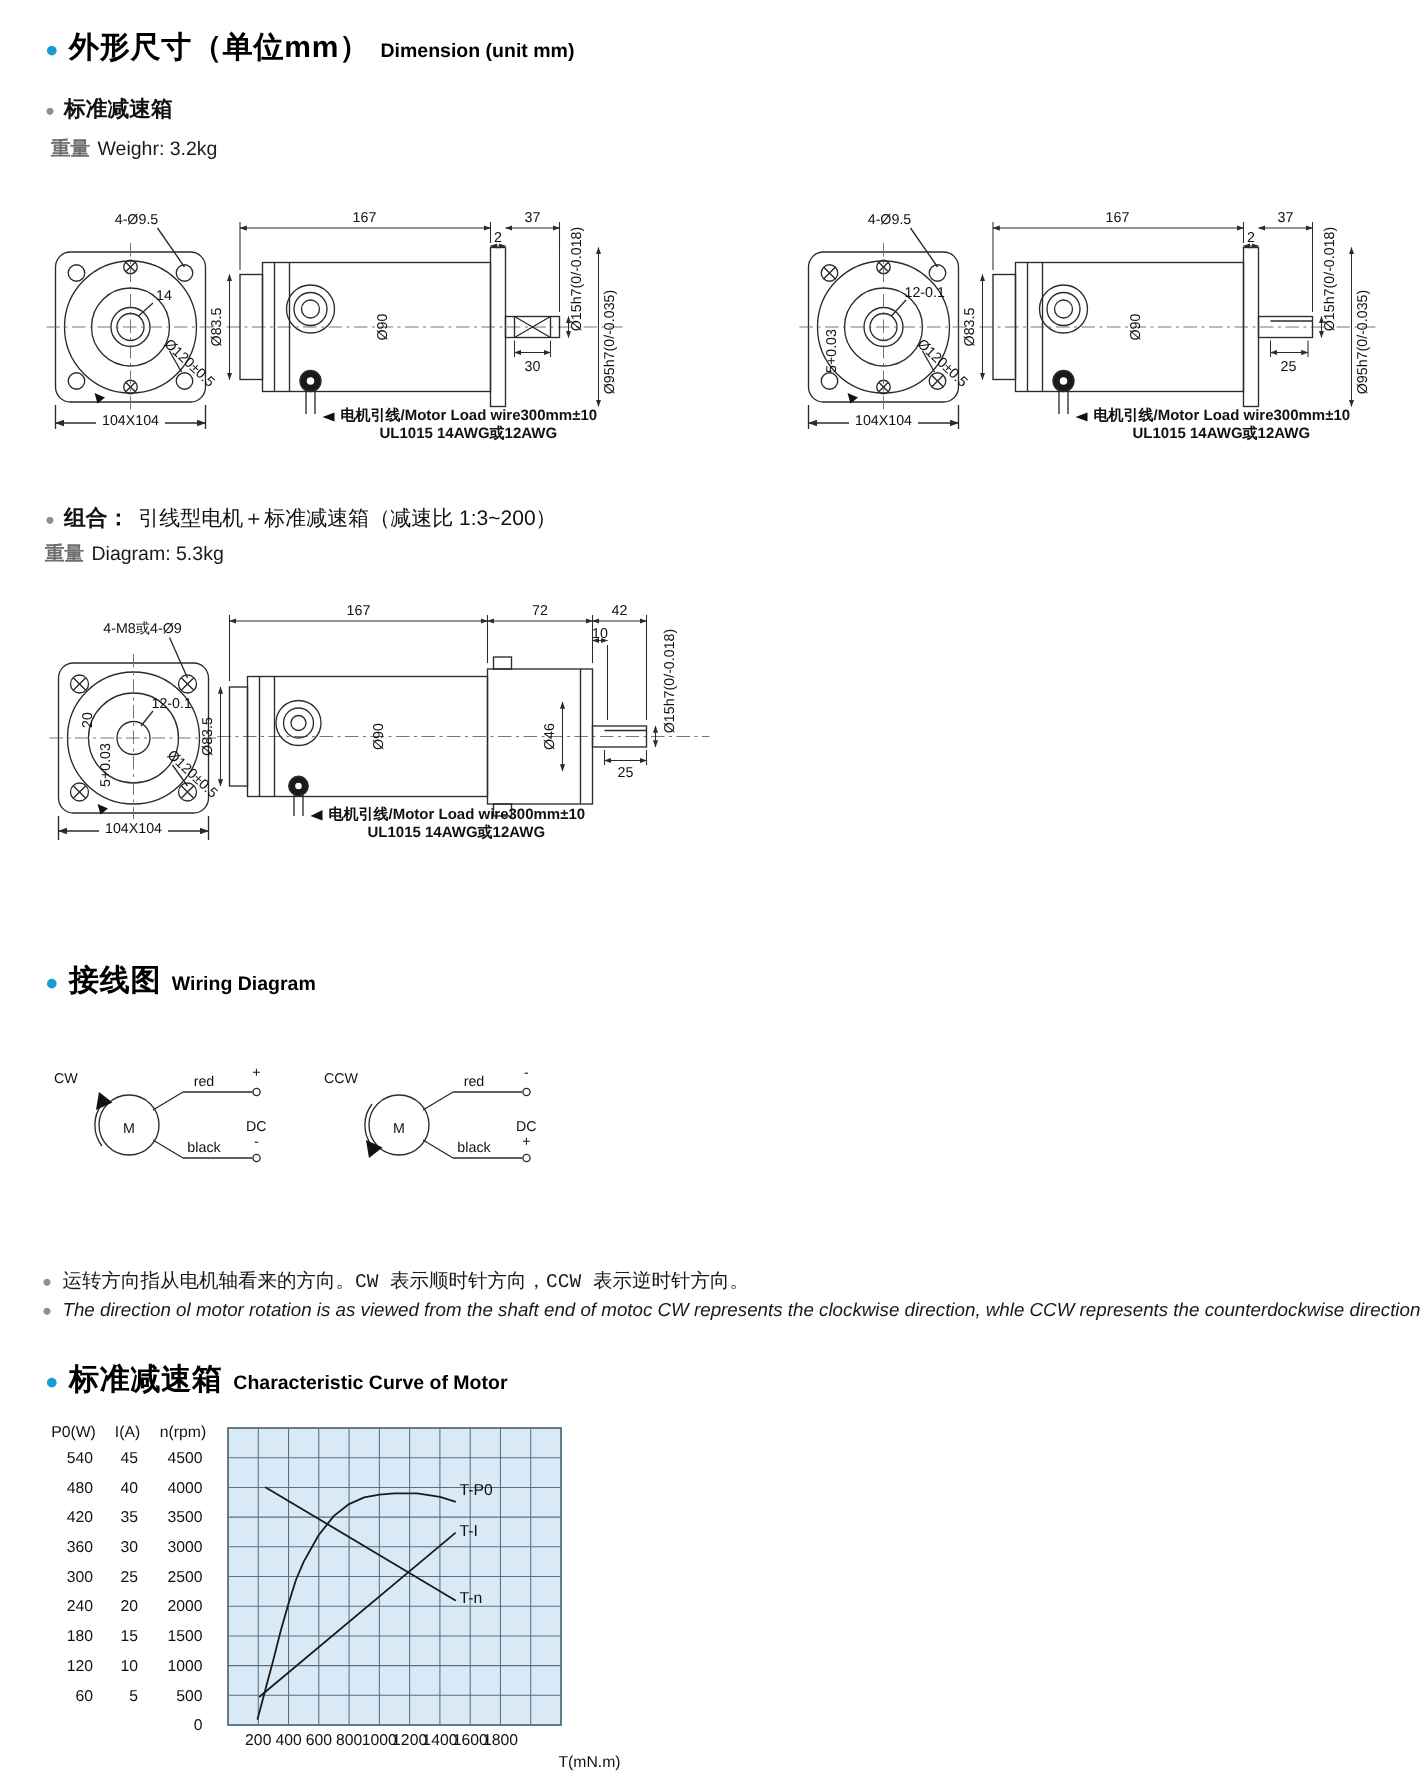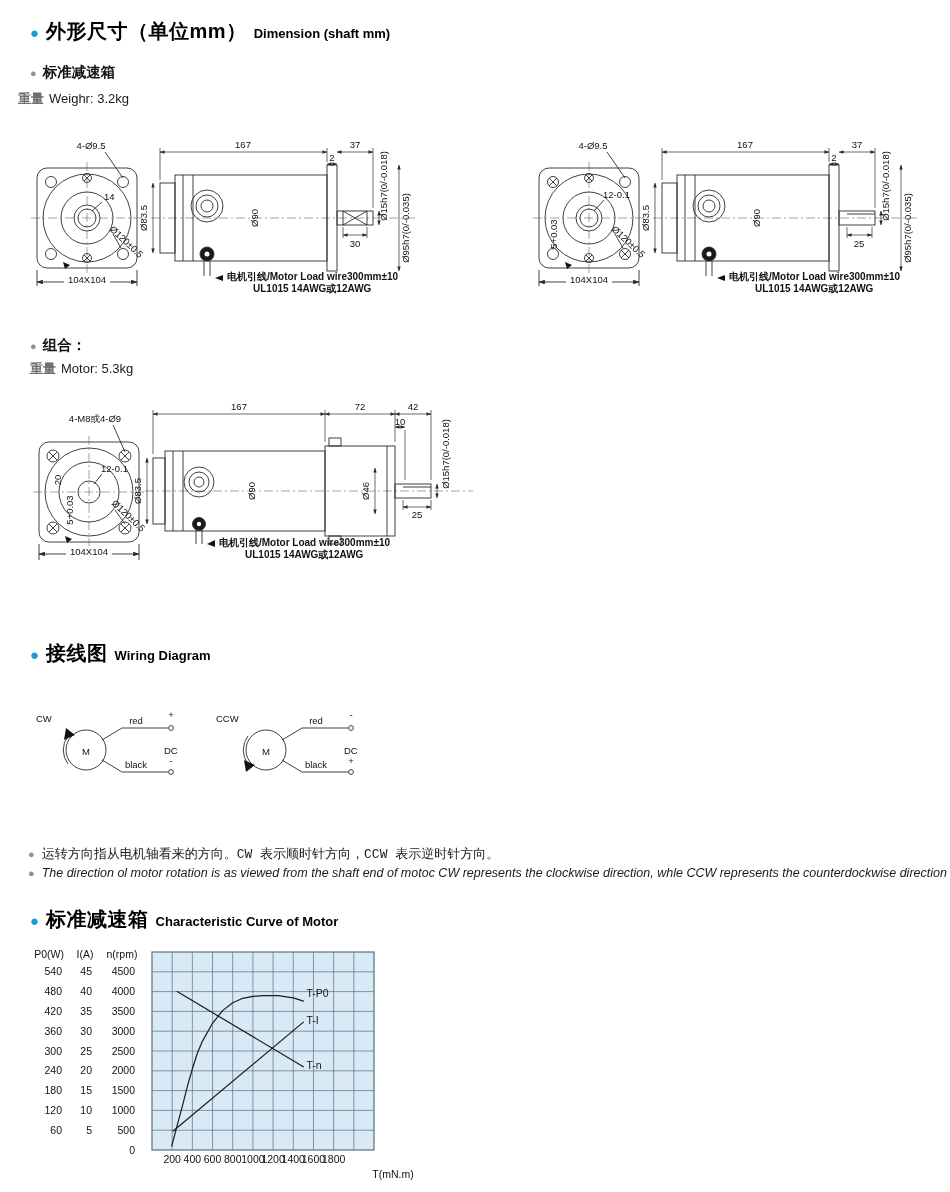--- a/index.html
+++ b/index.html
@@ -33,28 +33,28 @@
       </marker>
     <marker id="as" markerWidth="7" markerHeight="5" refX="0.5" refY="2.5" orient="auto">
         <path d="M7,0L0,2.5L7,5z" fill="#2b2b2b"></path>
       </marker>
   </defs>
 </svg>
 
 <div class="abs sec-h1" style="left:30px;top:18px">
   <span class="bullet-blue">●</span>
   <span class="h1zh">外形尺寸（单位mm）</span>
-  <span class="h1en">Dimension (shaft mm)</span>
+  <span class="h1en">Dimension (unit mm)</span>
 </div>
 
 <div class="abs sub-h" style="left:30px;top:63px">
   <span class="bullet-gray">●</span>
   <span>标准减速箱</span>
 </div>
-<div class="abs weight" style="left:18px;top:90px">
+<div class="abs weight" style="left:34px;top:90px">
   <span class="wzh">重量</span><span>Weighr: 3.2kg</span>
 </div>
 
 <svg class="abs" style="left:25px;top:136px" width="425" height="160" viewBox="0 0 425 160">
   <g class="ln">
     <rect x="12" y="32" width="100" height="100" rx="10"></rect>
     <circle cx="26" cy="46" r="5.5"></circle>
       <circle cx="98" cy="46" r="5.5"></circle>
     <circle cx="26" cy="118" r="5.5"></circle>
       <circle cx="98" cy="118" r="5.5"></circle>
@@ -219,23 +219,24 @@
   </g>
   <g class="tx wtx">
     <text x="202" y="144">电机引线/Motor Load wire300mm±10</text>
     <text x="228" y="156">UL1015 14AWG或12AWG</text>
   </g>
 </svg>
 
 <div class="abs sub-h" style="left:30px;top:336px">
   <span class="bullet-gray">●</span>
   <span>组合：</span>
+  <span style="font-weight:normal;font-size:14px">引线型电机＋标准减速箱（减速比 1:3~200）</span>
 </div>
 <div class="abs weight" style="left:30px;top:360px">
-  <span class="wzh">重量</span><span>Motor: 5.3kg</span>
+  <span class="wzh">重量</span><span>Diagram: 5.3kg</span>
 </div>
 
 <svg class="abs" style="left:25px;top:396px" width="455" height="175" viewBox="0 0 455 175">
   <g class="ln">
     <rect x="14" y="46" width="100" height="100" rx="10"></rect>
     <circle cx="28" cy="60" r="6"></circle>
       <circle cx="100" cy="60" r="6"></circle>
     <circle cx="28" cy="132" r="6"></circle>
       <circle cx="100" cy="132" r="6"></circle>
     <line x1="24" y1="56" x2="32" y2="64"></line>

